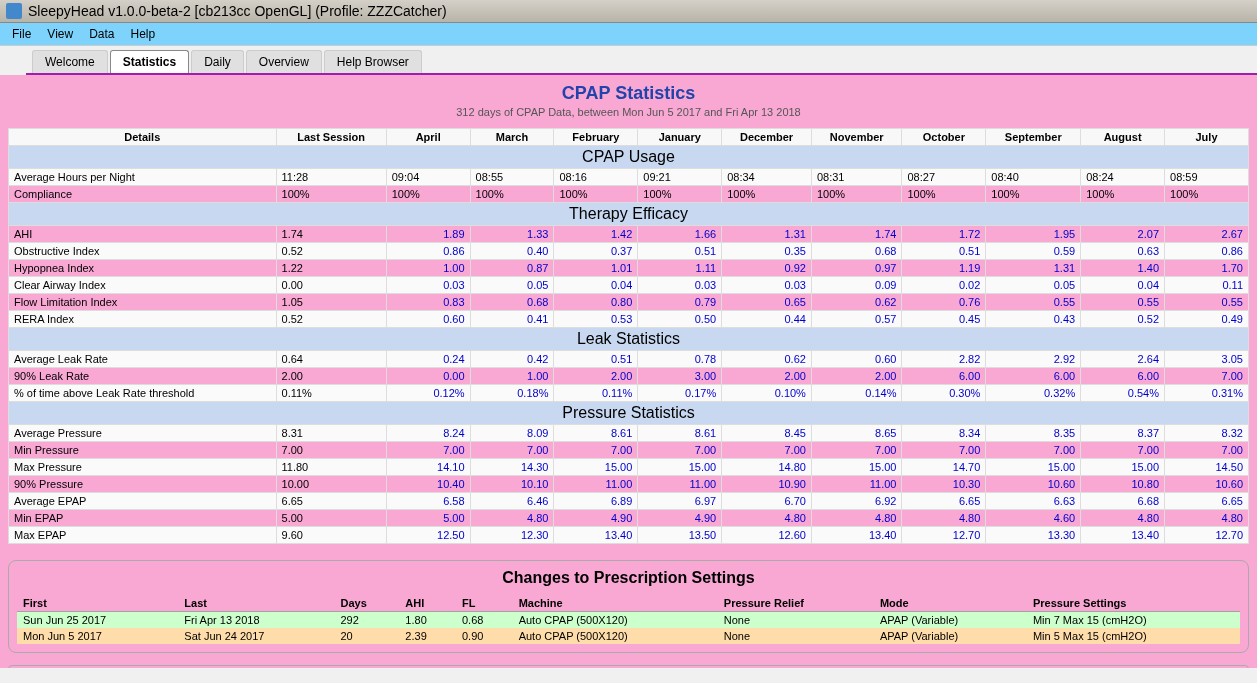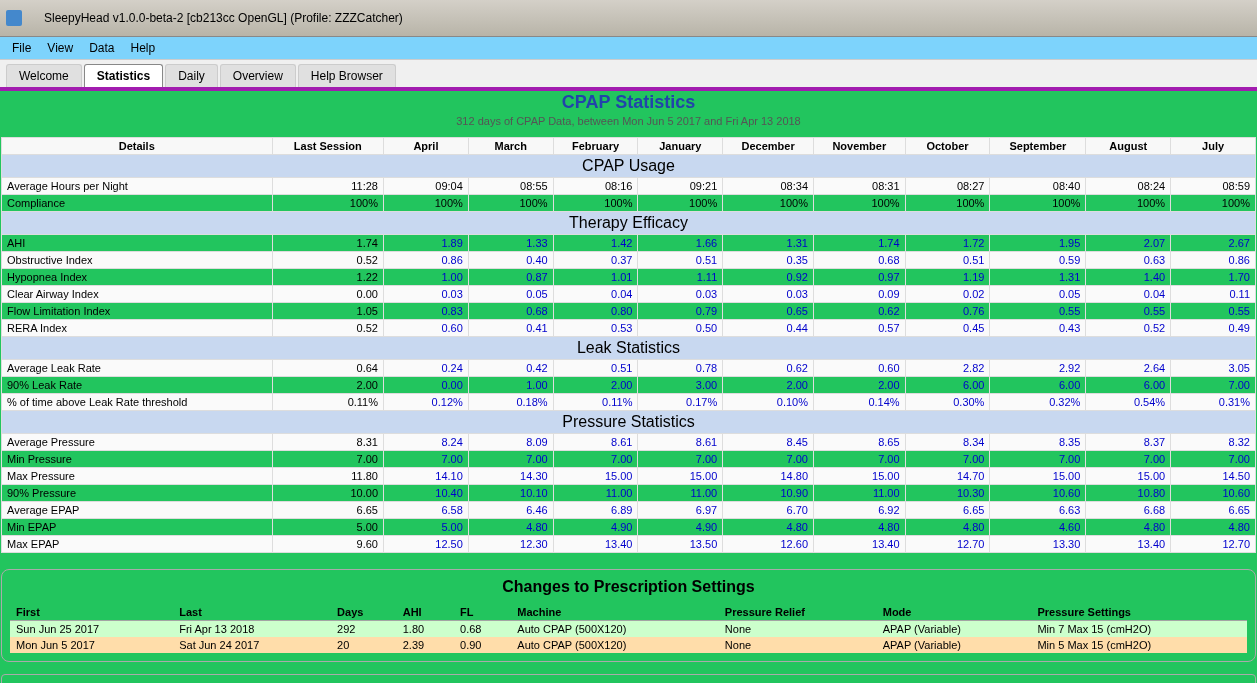--- a/index.html
+++ b/index.html
@@ -1,25 +1,25 @@
 <!DOCTYPE html>
 <html><head>
   <meta charset="utf-8">
   <style>
     * { margin: 0; padding: 0; box-sizing: border-box; }
     body { font-family: Arial, sans-serif; font-size: 12px; background: #f0f0f0; color: #000; }
     
     
     .title-bar {
       background: linear-gradient(to bottom, #d4d0c8, #b8b4a8);
-      padding: 10px 6px;
-      font-size: 12px;
+      padding: 3px 6px;
+      font-size: 14px;
       display: flex;
       align-items: center;
-      gap: 22px;
+      gap: 6px;
       border-bottom: 1px solid #888;
     }
     .title-bar .app-icon {
       width: 16px; height: 16px;
       background: #4488cc;
       border-radius: 2px;
       display: inline-block;
     }
     
     
@@ -35,41 +35,42 @@
       cursor: pointer;
       font-size: 12px;
     }
     
     
     .tab-bar {
       background: #f0f0f0;
       display: flex;
       gap: 2px;
       padding: 4px 6px 0;
-      border-bottom: 4px solid #a21caf;
+      border-bottom: 2px solid #a21caf;
+      margin-left: 26px;
     }
     .tab {
       padding: 4px 12px;
       border: 1px solid #ccc;
       border-bottom: none;
       background: #e0e0e0;
       cursor: pointer;
       font-size: 12px;
       border-radius: 3px 3px 0 0;
     }
     .tab.active {
       background: #fff;
       border-color: #888;
       font-weight: bold;
     }
     
     
     .main-content {
-      background: #22c55e;
-      padding: 1px;
+      background: #f9a8d4;
+      padding: 8px;
       overflow: auto;
       height: calc(683px - 90px);
     }
     
     .page-title {
       text-align: center;
       font-size: 18px;
       font-weight: bold;
       color: #2244aa;
       margin-bottom: 2px;
@@ -107,21 +108,20 @@
     .stats-table td.label-col {
       font-weight: normal;
       min-width: 160px;
     }
     .stats-table td.num-col {
       text-align: right;
       color: #0000cc;
       min-width: 55px;
     }
     .stats-table td.last-session-col {
-      text-align: right;
       min-width: 60px;
     }
     .stats-table tr:nth-child(even) td:not(.section-header td) {
       background: #fafafa;
     }
     
     
     .prescription-section {
       border: 1px solid #aaa;
       border-radius: 8px;

